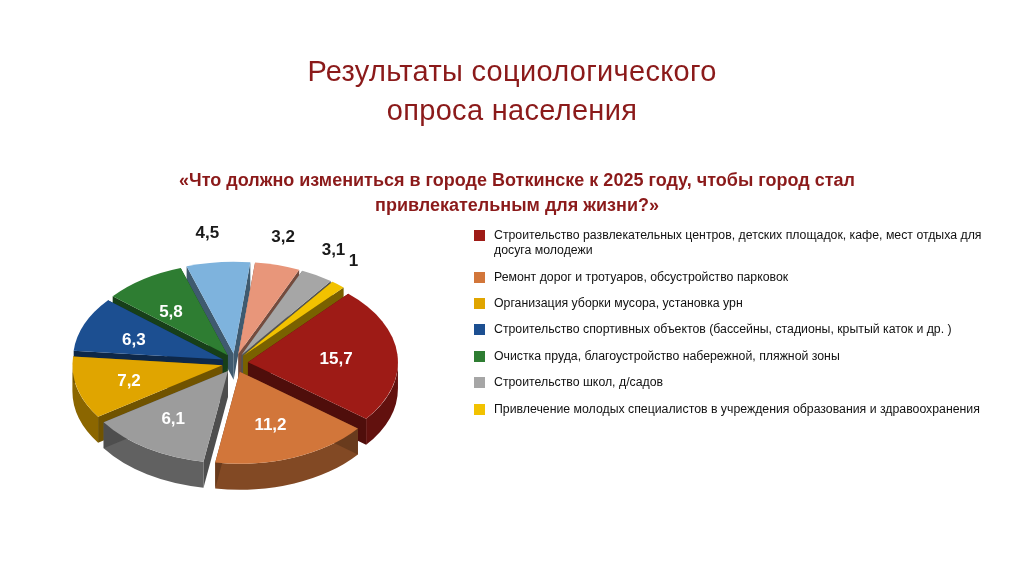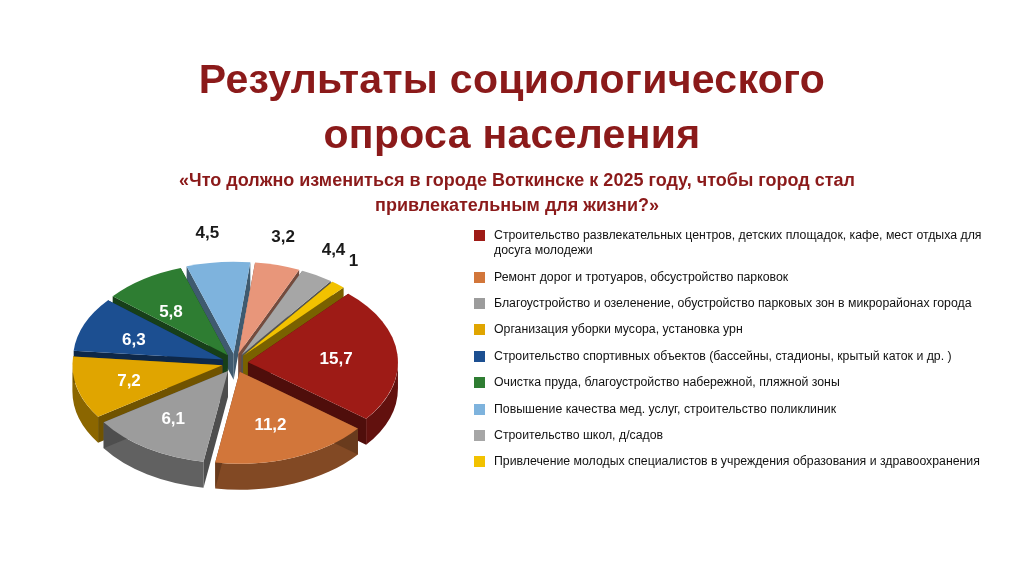--- a/index.html
+++ b/index.html
@@ -16,22 +16,22 @@
   }
 
   
   #main-title {
     position: absolute;
     top: 52px;
     left: 0;
     width: 1024px;
     text-align: center;
     color: #8b1a1a;
-    font-size: 41px;
-    font-weight: bold;
+    font-size: 29px;
+    font-weight: normal;
     line-height: 1.35;
     letter-spacing: 0.3px;
   }
   #main-title .line2 { display: block; text-align: center; }
 
   #sub-title {
     position: absolute;
     top: 168px;
     left: 112px;
     width: 810px;
@@ -138,55 +138,47 @@
   </svg>
   <div id="slice-labels">
       <div class="slice-label inside" style="left: 289.61px; top: 124.389px;">15,7</div>
       <div class="slice-label inside" style="left: 224.394px; top: 190.155px;">11,2</div>
       <div class="slice-label inside" style="left: 131.378px; top: 184.337px;">6,1</div>
       <div class="slice-label inside" style="left: 87.192px; top: 145.948px;">7,2</div>
       <div class="slice-label inside" style="left: 91.9681px; top: 105.102px;">6,3</div>
       <div class="slice-label inside" style="left: 129.158px; top: 76.5811px;">5,8</div>
       <div class="slice-label" style="left: 165.456px; top: -2.26638px;">4,5</div>
       <div class="slice-label" style="left: 241.363px; top: 1.52242px;">3,2</div>
-      <div class="slice-label" style="left: 291.688px; top: 14.5648px;">4,4</div>
+      <div class="slice-label" style="left: 291.688px; top: 14.5648px;">3,1</div>
       <div class="slice-label" style="left: 318.632px; top: 26.149px;">1</div>
     </div>
 </div>
 
 <div id="legend">
     <div class="legend-item">
       <span class="legend-swatch" style="background: rgb(158, 27, 22);"></span>
       <span class="legend-label">Строительство развлекательных центров, детских площадок, кафе, мест отдыха для досуга молодежи</span>
     </div>
     <div class="legend-item">
       <span class="legend-swatch" style="background: rgb(210, 118, 58);"></span>
       <span class="legend-label">Ремонт дорог и тротуаров, обсустройство парковок</span>
     </div>
     <div class="legend-item">
-      <span class="legend-swatch" style="background: rgb(156, 156, 156);"></span>
-      <span class="legend-label">Благоустройство и озеленение, обустройство парковых зон в микрорайонах города</span>
-    </div>
-    <div class="legend-item">
       <span class="legend-swatch" style="background: rgb(224, 165, 0);"></span>
       <span class="legend-label">Организация уборки мусора, установка урн</span>
     </div>
     <div class="legend-item">
       <span class="legend-swatch" style="background: rgb(28, 79, 145);"></span>
       <span class="legend-label">Строительство спортивных объектов (бассейны, стадионы, крытый каток и др. )</span>
     </div>
     <div class="legend-item">
       <span class="legend-swatch" style="background: rgb(46, 125, 50);"></span>
       <span class="legend-label">Очистка  пруда, благоустройство набережной, пляжной зоны</span>
     </div>
     <div class="legend-item">
-      <span class="legend-swatch" style="background: rgb(126, 179, 221);"></span>
-      <span class="legend-label">Повышение качества мед. услуг, строительство поликлиник</span>
-    </div>
-    <div class="legend-item">
       <span class="legend-swatch" style="background: rgb(166, 166, 166);"></span>
       <span class="legend-label">Строительство школ, д/садов</span>
     </div>
     <div class="legend-item">
       <span class="legend-swatch" style="background: rgb(242, 194, 0);"></span>
       <span class="legend-label">Привлечение молодых специалистов в учреждения образования и здравоохранения</span>
     </div>
   </div>
 
 </body></html>

